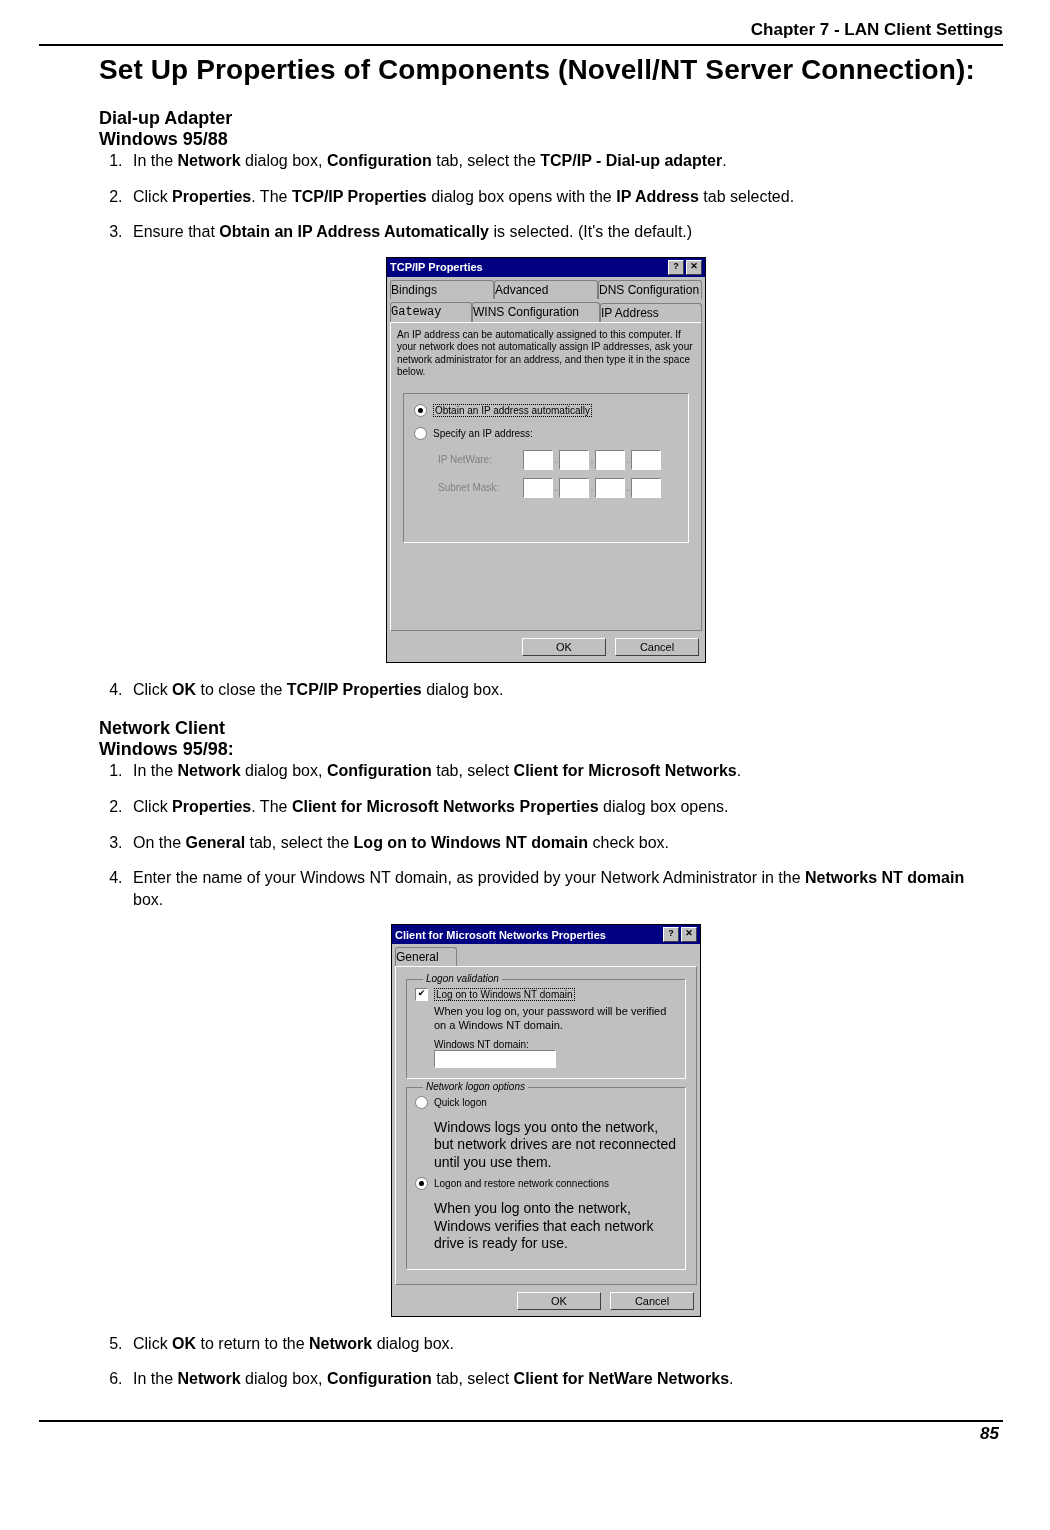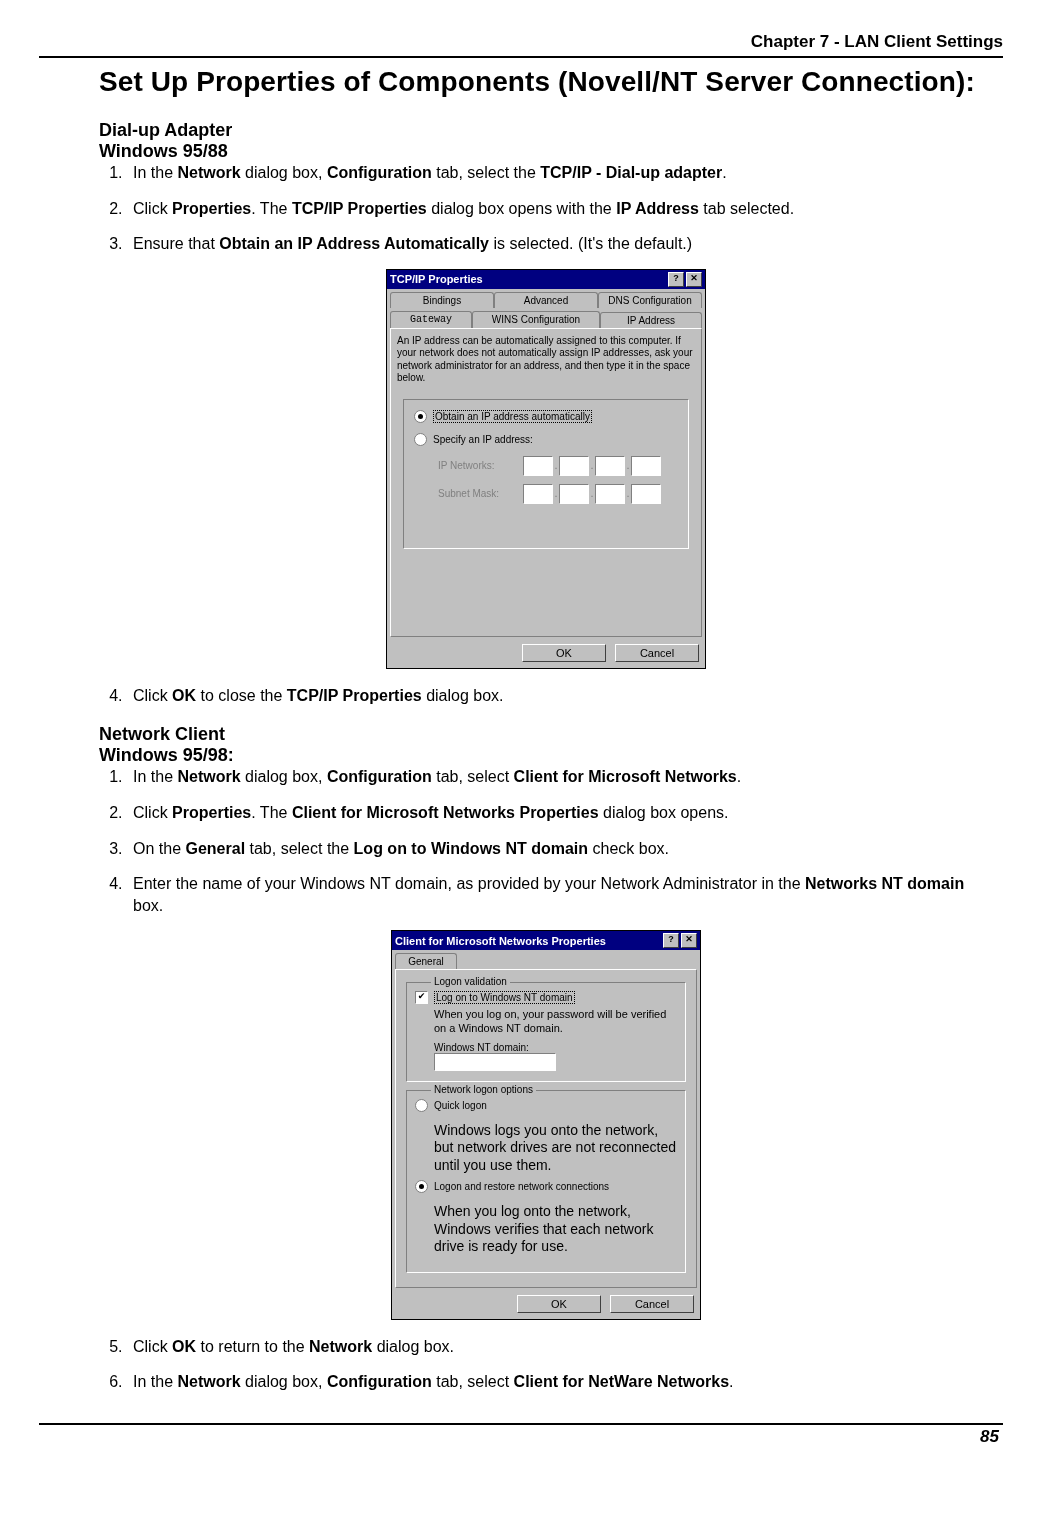--- a/index.html
+++ b/index.html
@@ -5,21 +5,21 @@
   body {
     font-family: Arial, Helvetica, sans-serif;
     font-size: 16px;
     margin: 0;
     padding: 0;
     background: #fff;
     color: #000;
   }
   .page {
     width: 1036px;
-    margin: 12px auto;
+    margin: 0 auto;
     padding: 20px 40px 10px 32px;
     box-sizing: border-box;
   }
   .chapter-header {
     text-align: right;
     font-weight: bold;
     font-size: 17px;
     padding-bottom: 4px;
   }
   .hr-top { border: none; border-top: 2px solid #000; margin: 0 0 8px 0; }
@@ -68,23 +68,22 @@
     border: 1px solid #fff;
     border-right-color: #404040; border-bottom-color: #404040;
     margin-left: 2px;
     font-size: 9px; line-height: 11px; text-align: center; color:#000;
   }
   .tabs-row1, .tabs-row2 { display: flex; margin: 3px 3px 0 3px; gap: 0; }
   .tab {
     border: 1px solid #808080;
     border-bottom: none;
     background: #c0c0c0;
-    font-size: 10px;
+    font-size: 12px;
     padding: 2px 0;
-    text-align: center;
     border-top-left-radius: 3px;
     border-top-right-radius: 3px;
   }
   .tabs-row1 .tab { flex: 1; }
   .tabs-row2 .tab:nth-child(1){ flex:0 0 80px;font-family:Liberation Mono, monospace;}
   .tabs-row2 .tab:nth-child(2){ flex:1;}
   .tabs-row2 .tab:nth-child(3){ flex:0 0 100px; background:#c0c0c0; border-bottom:1px solid #c0c0c0; position:relative; top:1px;}
   .tab.active { background: #c0c0c0; }
   .tabpage {
     margin: 0 3px 3px 3px;
@@ -145,22 +144,22 @@
   .single-tab .tab { flex:0 0 60px; }
   .groupbox {
     border:1px solid #808080;
     border-right-color:#fff; border-bottom-color:#fff;
     margin: 6px 4px 8px 4px;
     padding: 8px 8px 10px 8px;
     position:relative;
     background:#c0c0c0;
   }
   .groupbox-legend {
-    position:absolute; top:-7px; left:24px;
-    background:#c0c0c0; padding:0 3px; font-size:10px;
+    position:absolute; top:-7px; left:16px;
+    background:#c0c0c0; padding:0 3px; font-size:10px;font-style:italic;
   }
   .check-row { display:flex; align-items:flex-start; font-size:10px; margin-bottom:4px;}
   .checkbox {
     width:11px; height:11px; background:#fff;
     border:1px solid #808080;
     border-right-color:#fff; border-bottom-color:#fff;
     margin-right:6px; flex-shrink:0;
     font-size:9px; line-height:9px; text-align:center;
   }
   .small-desc { font-size:11px; margin-left:19px; line-height:1.25; margin-bottom:6px;}
@@ -216,21 +215,21 @@
           <div class="group-inset">
             <div class="radio-row">
               <span class="radio-dot on"></span>
               <span class="radio-label sel">Obtain an IP address automatically</span>
             </div>
             <div class="radio-row">
               <span class="radio-dot"></span>
               <span class="radio-label">Specify an IP address:</span>
             </div>
             <div class="field-row disabled">
-              <span class="field-label">IP Networks:</span>
+              <span class="field-label">IP NetWare:</span>
               <span class="ip-box">
                 <span class="ip-seg"></span>
                   <span class="dot">.</span>
                   <span class="ip-seg"></span>
                   <span class="dot">.</span>
                   <span class="ip-seg"></span>
                   <span class="dot">.</span>
                   <span class="ip-seg"></span>
               </span>
             </div>

